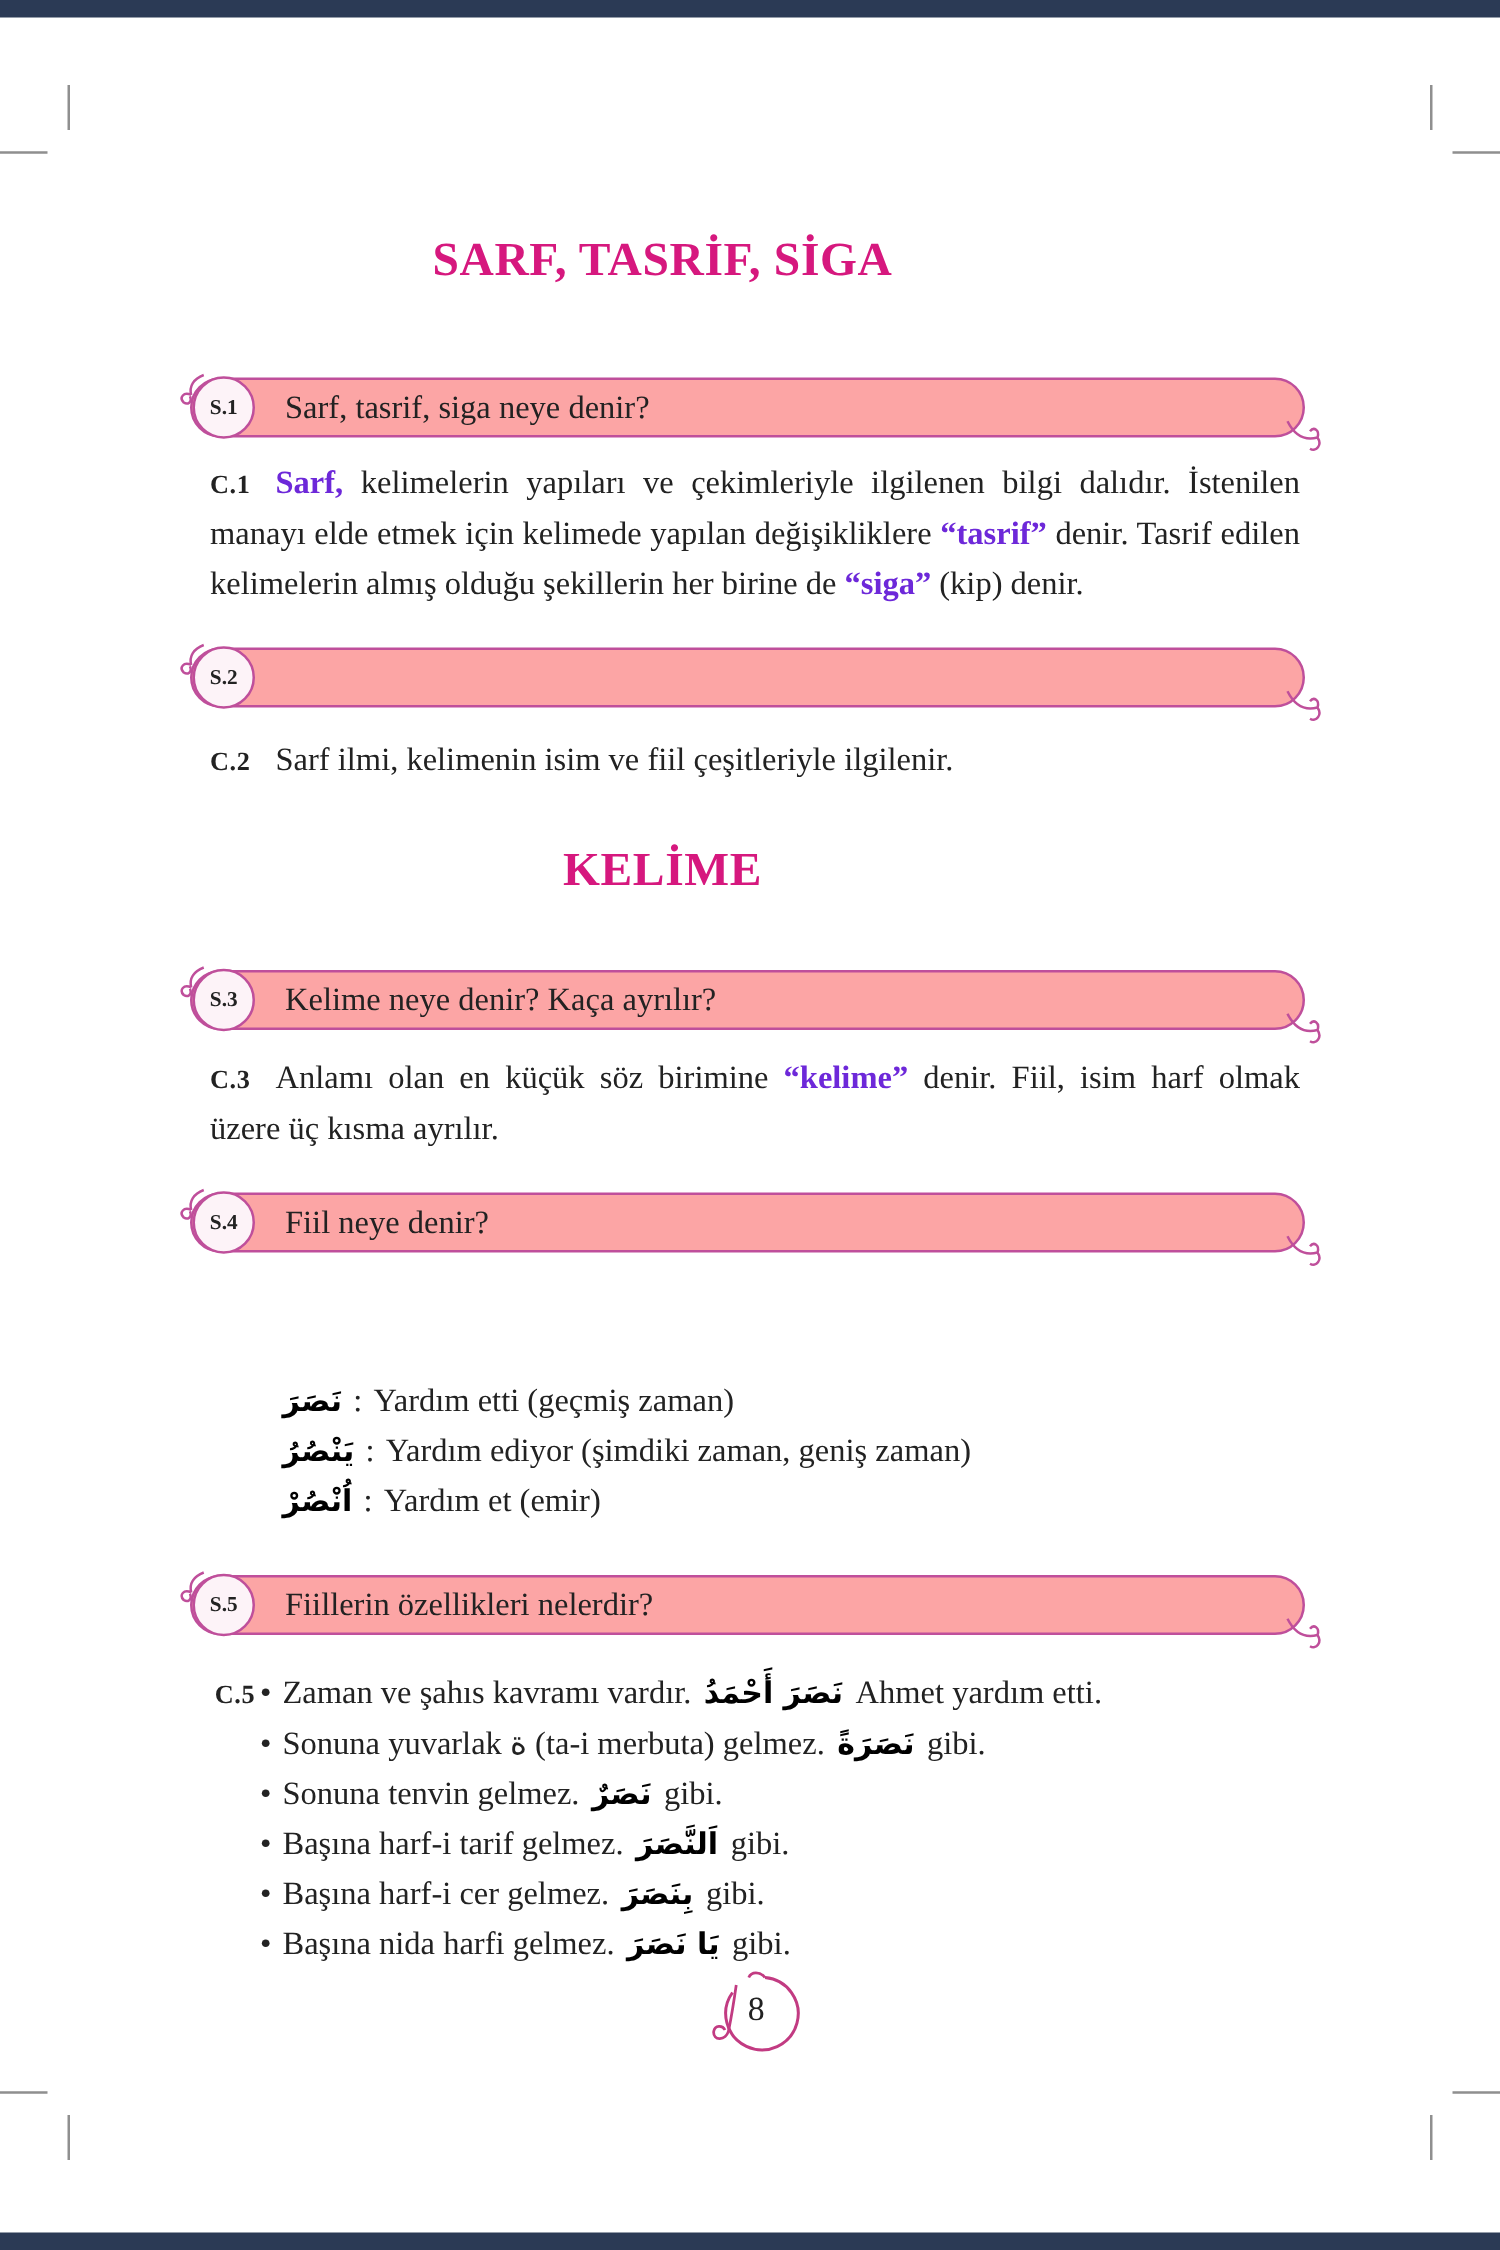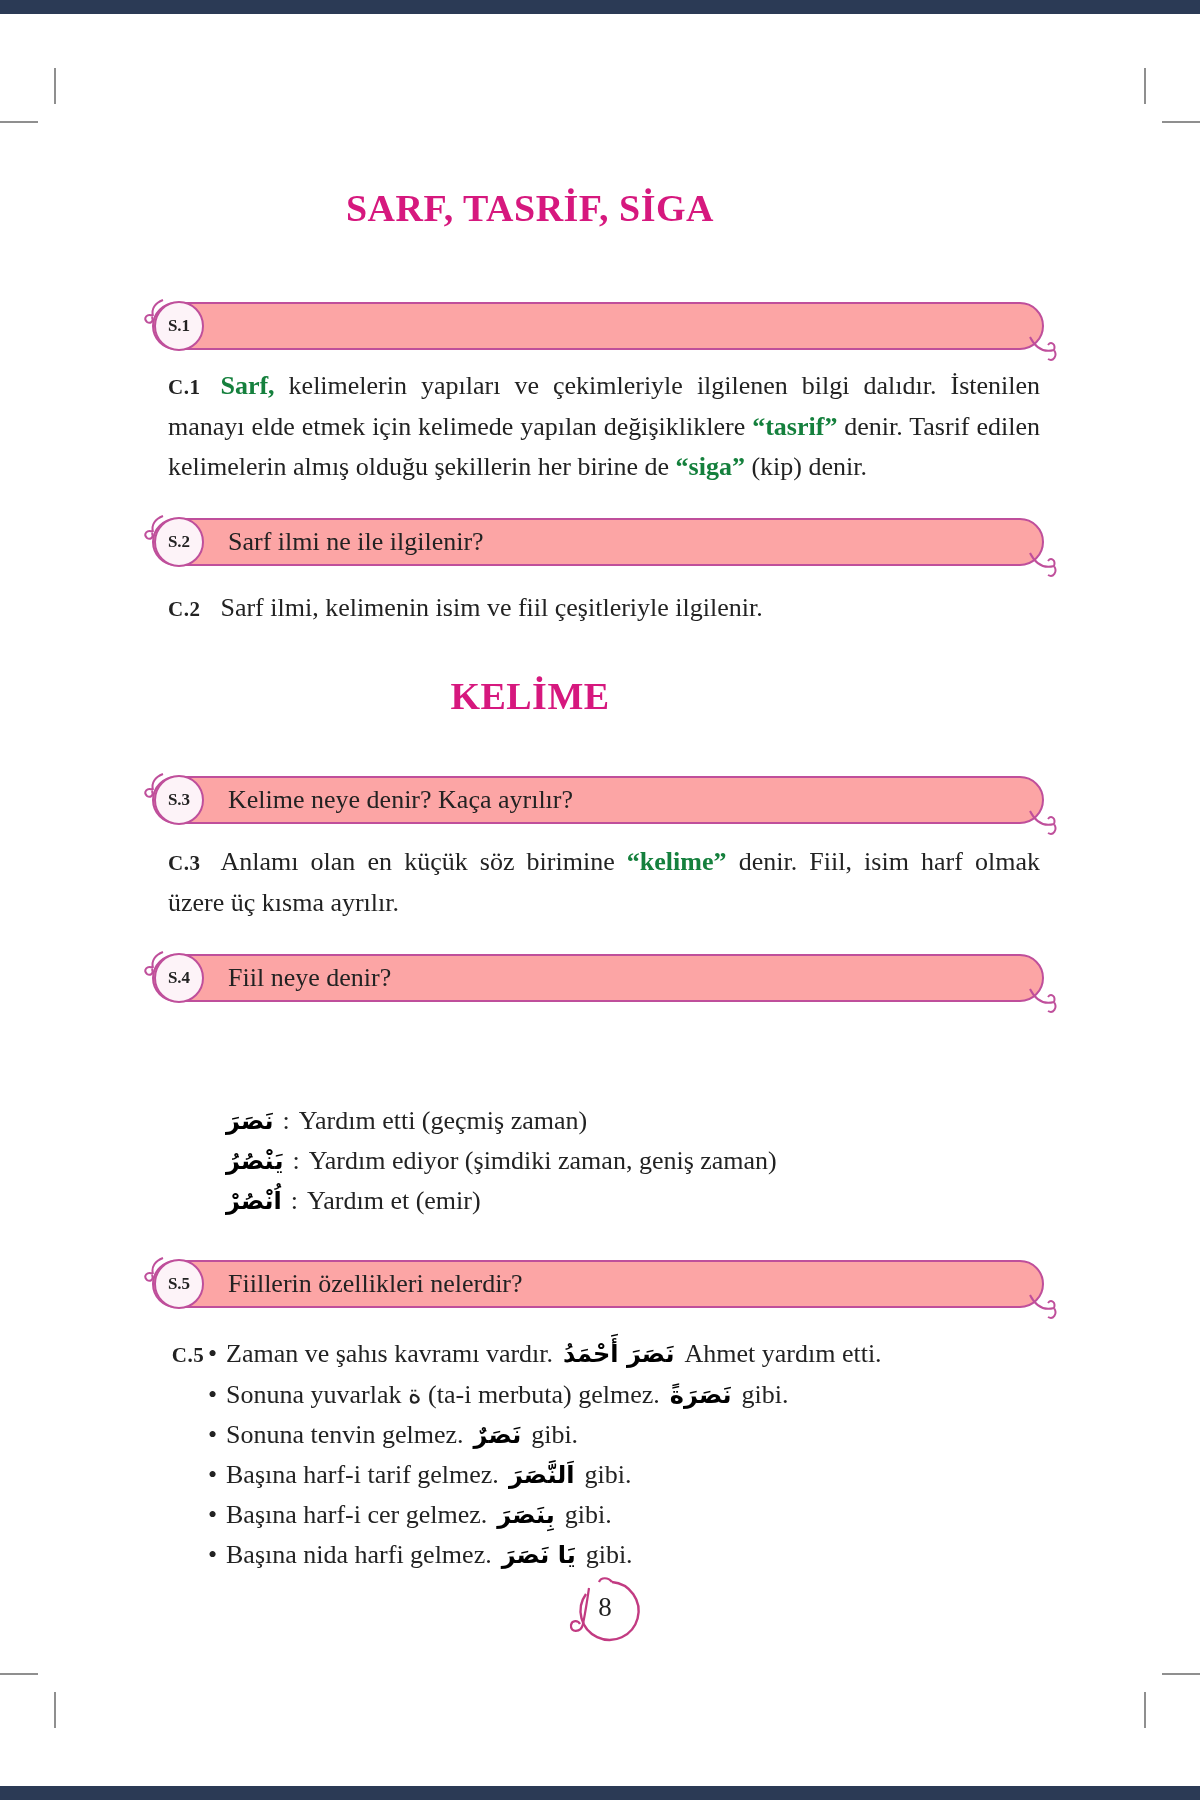--- a/index.html
+++ b/index.html
@@ -18,21 +18,21 @@
   .qbadge{position:absolute;left:0px;top:-3px;width:50px;height:50px;border:2.5px solid #bf4f9b;
           border-radius:50%;background:#fdf3f8;box-sizing:border-box;text-align:center;
           line-height:45px;font-size:17px;font-weight:bold;color:#222;}
   .flourish{position:absolute;}
   .fl-left{left:-17px;top:-10px;}
   .fl-right{right:-18px;bottom:-17px;}
   
   .answer{position:absolute;left:168px;width:872px;font-size:26px;line-height:40px;color:#222;}
   .just{text-align:justify;}
   .alabel{font-weight:bold;font-size:21px;margin-right:20px;letter-spacing:.5px;}
-  .pink{color:#15803d;font-weight:bold;}
+  .pink{color:#6d28d9;font-weight:bold;}
   .ar{font-family:"DejaVu Sans",sans-serif;color:#000000;font-weight:bold;font-size:24px;}
   
   .examples{position:absolute;left:226px;top:1106px;width:800px;}
   .ex-row{display:flex;align-items:baseline;height:40px;font-size:26px;}
   .ex-sep{padding:0 9px;color:#222;}
   
   .c5{position:absolute;left:168px;top:1334px;width:880px;font-size:26px;}
   .c5-row{display:flex;align-items:baseline;line-height:40px;}
   .c5-row.cont{margin-left:40px;}
   .c5 .alabel{width:40px;margin-right:0;flex:none;text-align:center;}
@@ -60,33 +60,33 @@
   <div class="cropmark cm-h" style="left:1162px;top:1673px;"></div>
   <div class="cropmark cm-v" style="left:1144px;top:1692px;"></div>
 
   <div class="main-title" style="top:186px;">SARF, TASRİF, SİGA</div>
 
   <div class="qbox" style="top:302px;">
     <svg class="flourish fl-left" width="28" height="32" viewBox="0 0 28 32">
       <path d="M26,6 C18,9 14,15 16,22 M16,22 C10,19 6,24 10,28 C13,30 17,28 15,23" fill="none" stroke="#bf4f9b" stroke-width="2"></path>
     </svg>
     <span class="qbadge">S.1</span>
+    <span class="qtext">Sarf, tasrif, siga neye denir?</span>
     <svg class="flourish fl-right" width="32" height="30" viewBox="0 0 32 30">
       <path d="M2,2 C7,12 15,18 26,15 M26,15 C30,21 25,27 20,24 M26,15 C28,9 23,6 20,10" fill="none" stroke="#bf4f9b" stroke-width="2"></path>
     </svg>
   </div>
 
   <p class="answer just" style="top:366px;margin:0;"><span class="alabel">C.1</span><span class="pink">Sarf,</span><span> kelimelerin yapıları ve çekimleriyle ilgilenen bilgi dalıdır. İstenilen manayı elde etmek için kelimede yapılan değişikliklere </span><span class="pink">“tasrif”</span><span> denir. Tasrif edilen kelimelerin almış olduğu şekillerin her birine de </span><span class="pink">“siga”</span><span> (kip) denir.</span></p>
 
   <div class="qbox" style="top:518px;">
     <svg class="flourish fl-left" width="28" height="32" viewBox="0 0 28 32">
       <path d="M26,6 C18,9 14,15 16,22 M16,22 C10,19 6,24 10,28 C13,30 17,28 15,23" fill="none" stroke="#bf4f9b" stroke-width="2"></path>
     </svg>
     <span class="qbadge">S.2</span>
-    <span class="qtext">Sarf ilmi ne ile ilgilenir?</span>
     <svg class="flourish fl-right" width="32" height="30" viewBox="0 0 32 30">
       <path d="M2,2 C7,12 15,18 26,15 M26,15 C30,21 25,27 20,24 M26,15 C28,9 23,6 20,10" fill="none" stroke="#bf4f9b" stroke-width="2"></path>
     </svg>
   </div>
 
   <p class="answer" style="top:588px;margin:0;"><span class="alabel">C.2</span><span>Sarf ilmi, kelimenin isim ve fiil çeşitleriyle ilgilenir.</span></p>
 
   <div class="main-title" style="top:674px;">KELİME</div>
 
   <div class="qbox" style="top:776px;">

